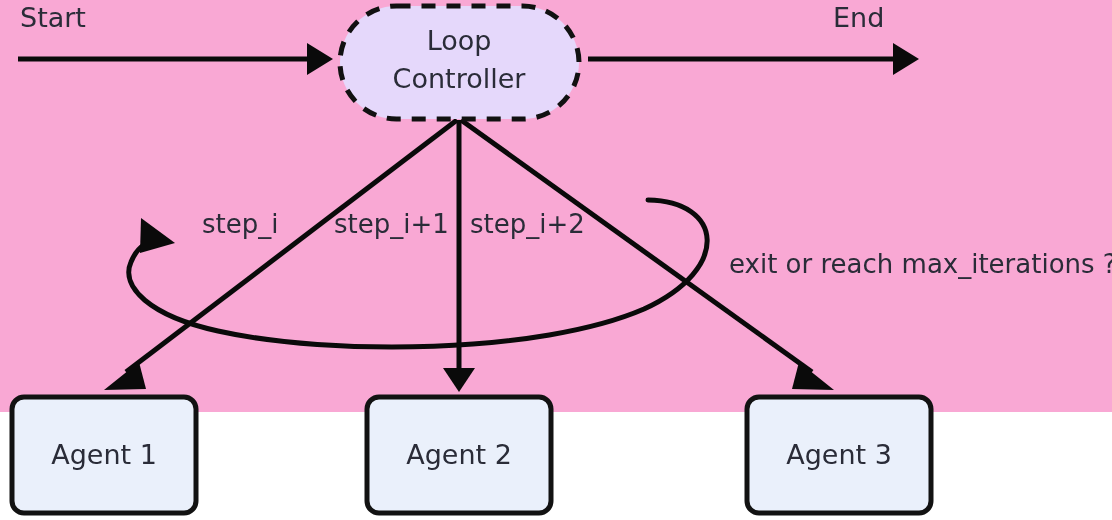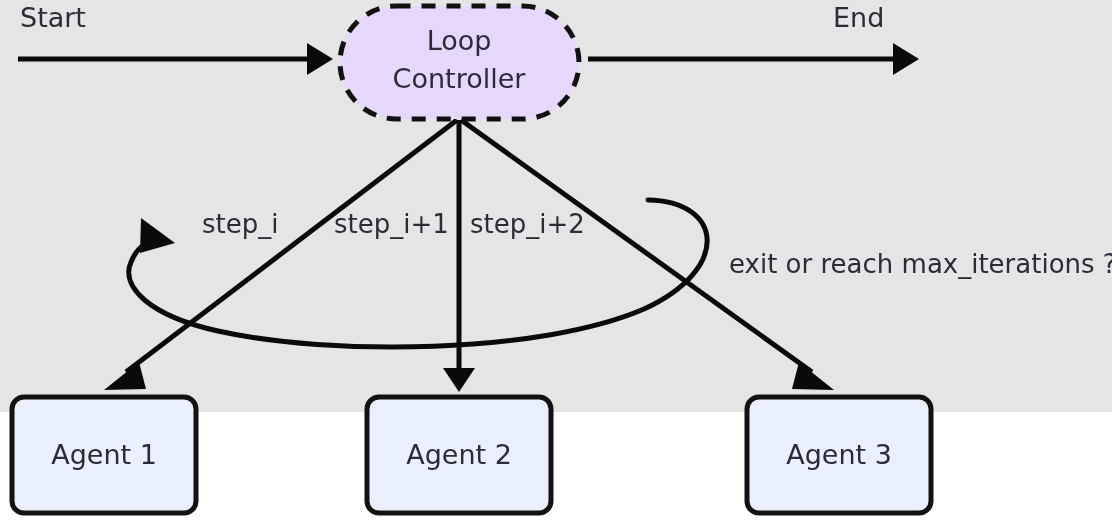--- a/index.html
+++ b/index.html
@@ -10,21 +10,21 @@
   body {
     width: 1112px;
     height: 520px;
     font-family: "DejaVu Sans", "Liberation Sans", sans-serif;
     overflow: hidden;
   }
   #diagram-root {
     position: relative;
     width: 1112px;
     height: 412px;
-    background: #e5e5e5;
+    background: #f9a8d4;
   }
   svg.flow {
     display: block;
     width: 1112px;
     height: 520px;
   }
   .edge-line {
     fill: none;
     stroke: #0a0a0a;
     stroke-width: 5;

